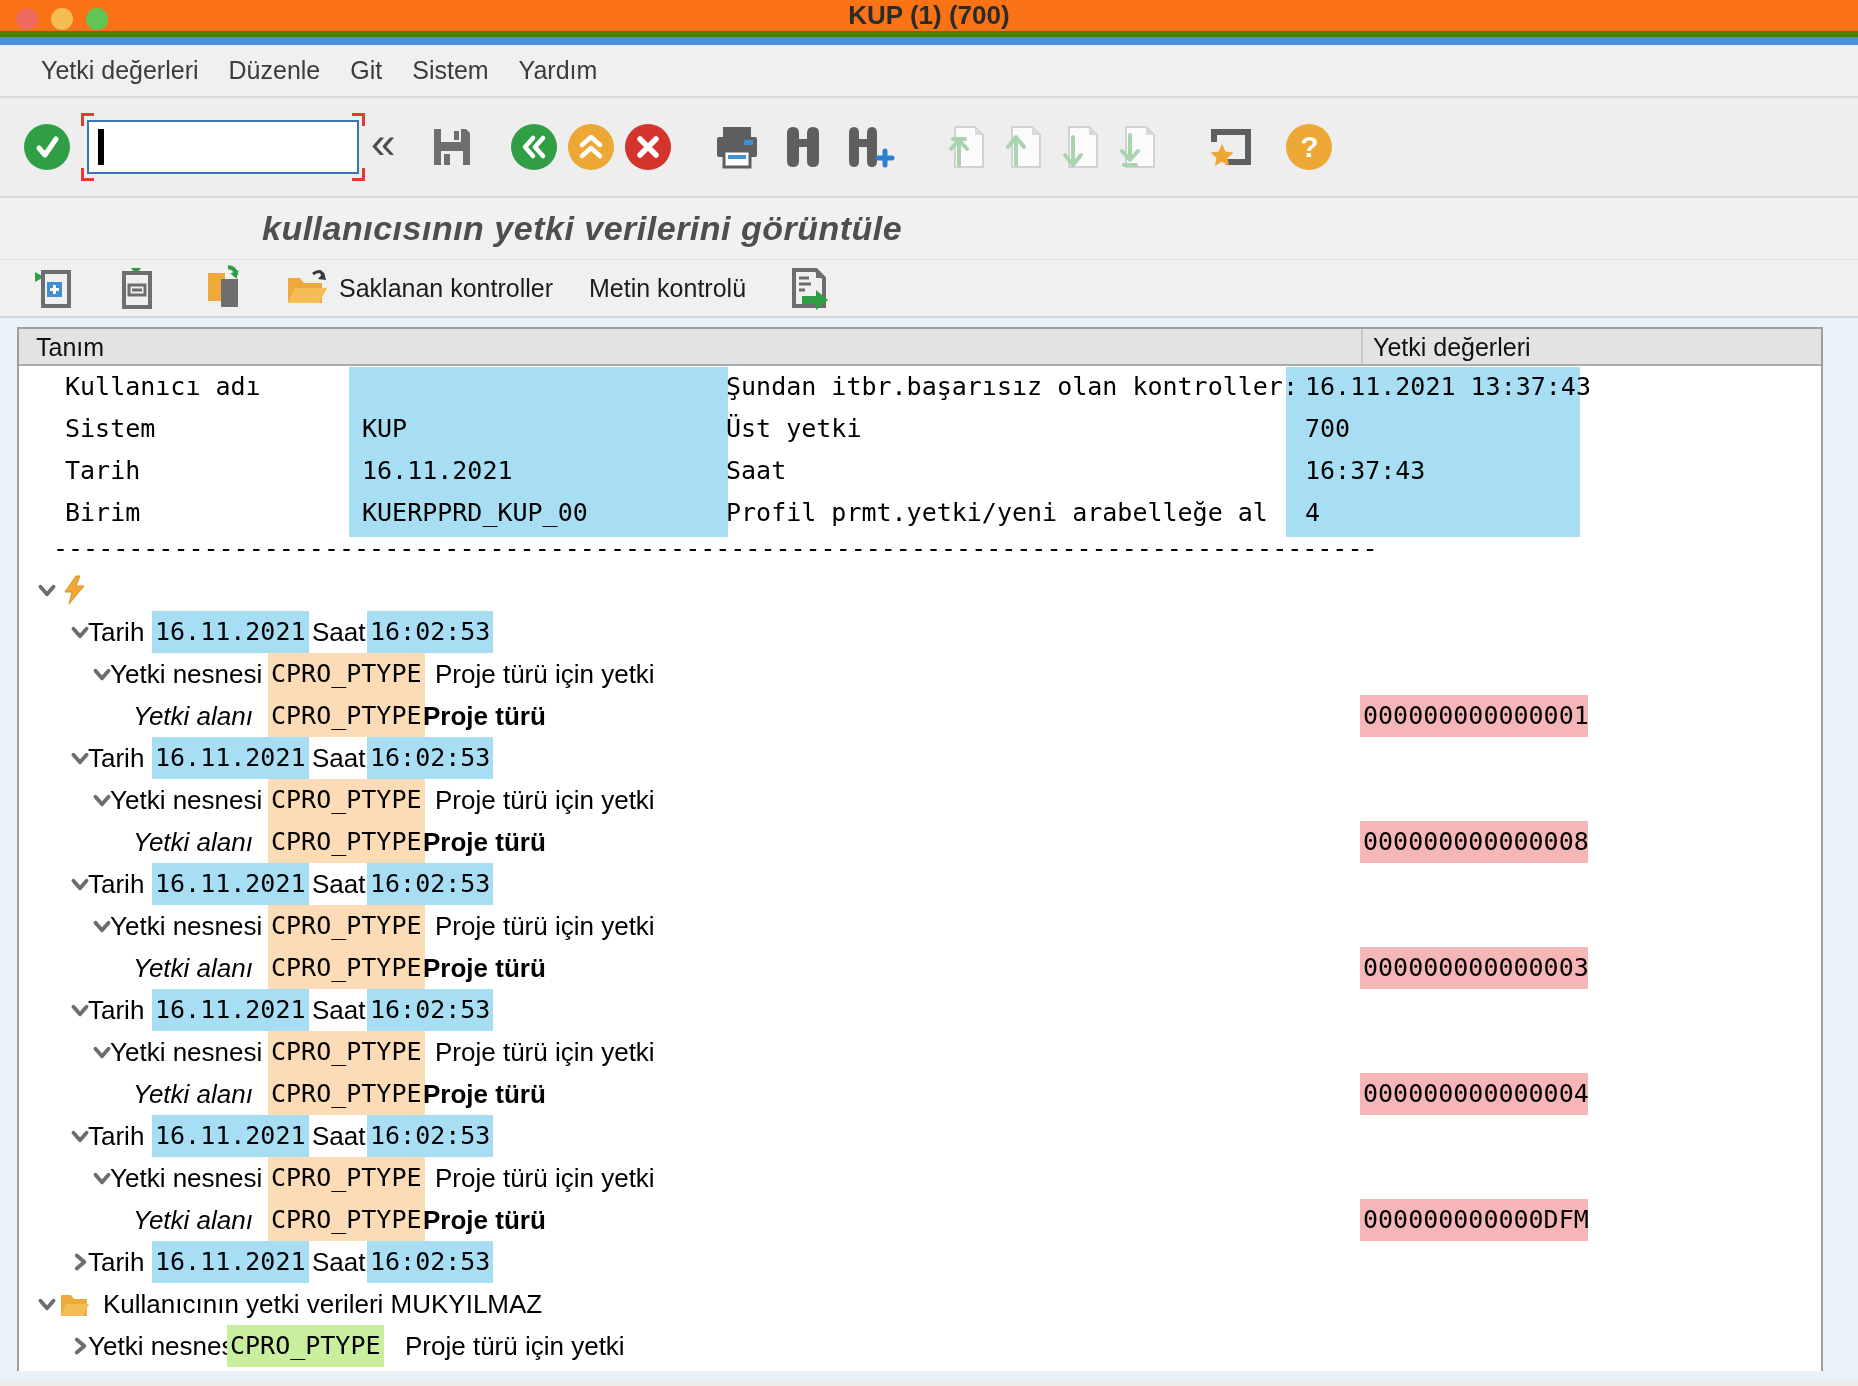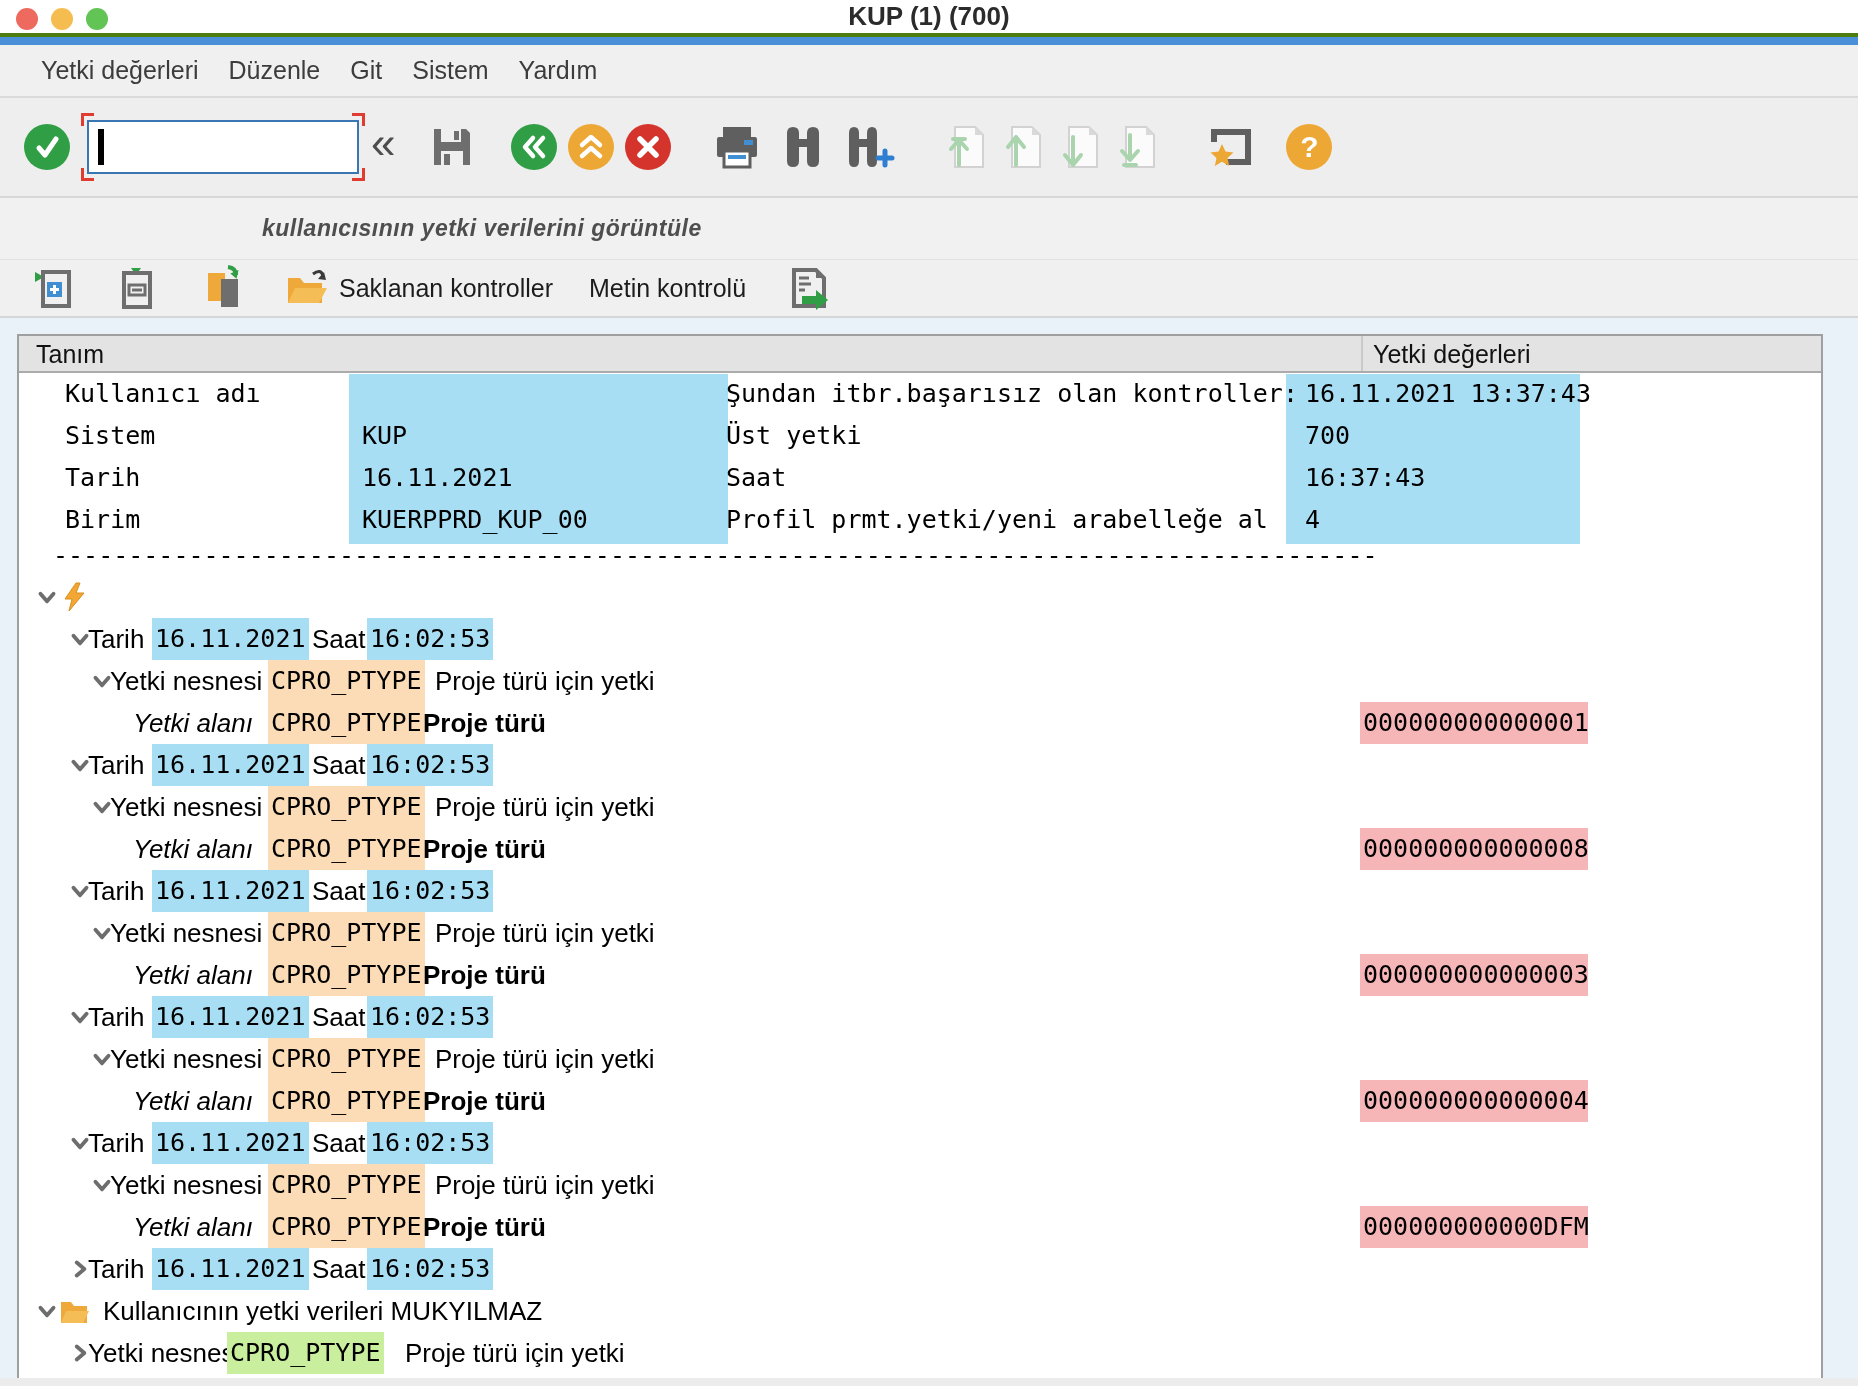--- a/index.html
+++ b/index.html
@@ -1,22 +1,22 @@
 <!DOCTYPE html>
 <html><head>
 <meta charset="utf-8">
 <style>
   * { margin:0; padding:0; box-sizing:border-box; }
   html,body { width:1858px; height:1386px; overflow:hidden; background:#ececec;
               font-family:"Liberation Sans", sans-serif; }
 
   
-  .titlebar { height:37px; background:#ffffff; position:relative;
+  .titlebar { height:37px; background:#f97316; position:relative;
               display:flex; align-items:center; justify-content:center;
-              border-bottom:4px solid #4d7c0f; }
+              border-bottom:6px solid #4d7c0f; }
   .traffic { position:absolute; left:16px; top:8px; display:flex; gap:13px; }
   .light { width:22px; height:22px; border-radius:50%; }
   .light.red    { background:#ee6a5f; }
   .light.yellow { background:#f5bd4f; }
   .light.green  { background:#61c454; }
   .title-text { font-size:26px; font-weight:bold; color:#2b2b2b; }
 
   .bluebar { height:8px; background:#4a90d8; }
 
   
@@ -38,30 +38,30 @@
   .corner.tl { left:-6px; top:-7px;  border-right:none; border-bottom:none; }
   .corner.tr { right:-6px; top:-7px; border-left:none;  border-bottom:none; }
   .corner.bl { left:-6px; bottom:-7px;  border-right:none; border-top:none; }
   .corner.br { right:-6px; bottom:-7px; border-left:none;  border-top:none; }
   .dbl-chevron { font-size:44px; color:#4e4e4e; margin:0 6px 8px 12px; }
   .tbi { flex:none; }
 
   
   .screen-title-band { height:62px; background:#f1f1f1; border-bottom:1px solid #e2e2e2;
                        display:flex; align-items:center; }
-  .screen-title { margin-left:262px; font-size:23px; font-style:italic; font-weight:bold;
+  .screen-title { margin-left:262px; font-size:34px; font-style:italic; font-weight:bold;
                   color:#4e4e4e; letter-spacing:0.5px; }
 
   
   .app-toolbar { height:58px; background:#f0f0f0; border-bottom:2px solid #d6d6d6;
                  display:flex; align-items:center; font-size:25px; color:#1c1c1c; }
   .app-btn { display:flex; align-items:center; gap:10px; }
 
   
-  .content-outer { background:#e9f1f9; height:1060px; padding:16px 35px 0 17px; }
+  .content-outer { background:#e9f1f9; height:1060px; padding:9px 35px 0 17px; }
   .table-frame { border:2px solid #9f9f9f; border-bottom:none; background:#fff;
                  height:1044px; position:relative; overflow:hidden; }
   .grid-header { height:37px; background:#e3e3e3; border-bottom:2px solid #ababab;
                  position:relative; font-size:25px; color:#111; line-height:37px; }
   .grid-header .h1 { position:absolute; left:17px; }
   .grid-header .hdiv { position:absolute; left:1342px; top:0; bottom:0; width:2px; background:#c9c9c9; }
   .grid-header .h2 { position:absolute; left:1354px; }
 
   .grid-body { position:relative; font-family:"DejaVu Sans Mono", monospace;
                font-size:25px; color:#000; }

